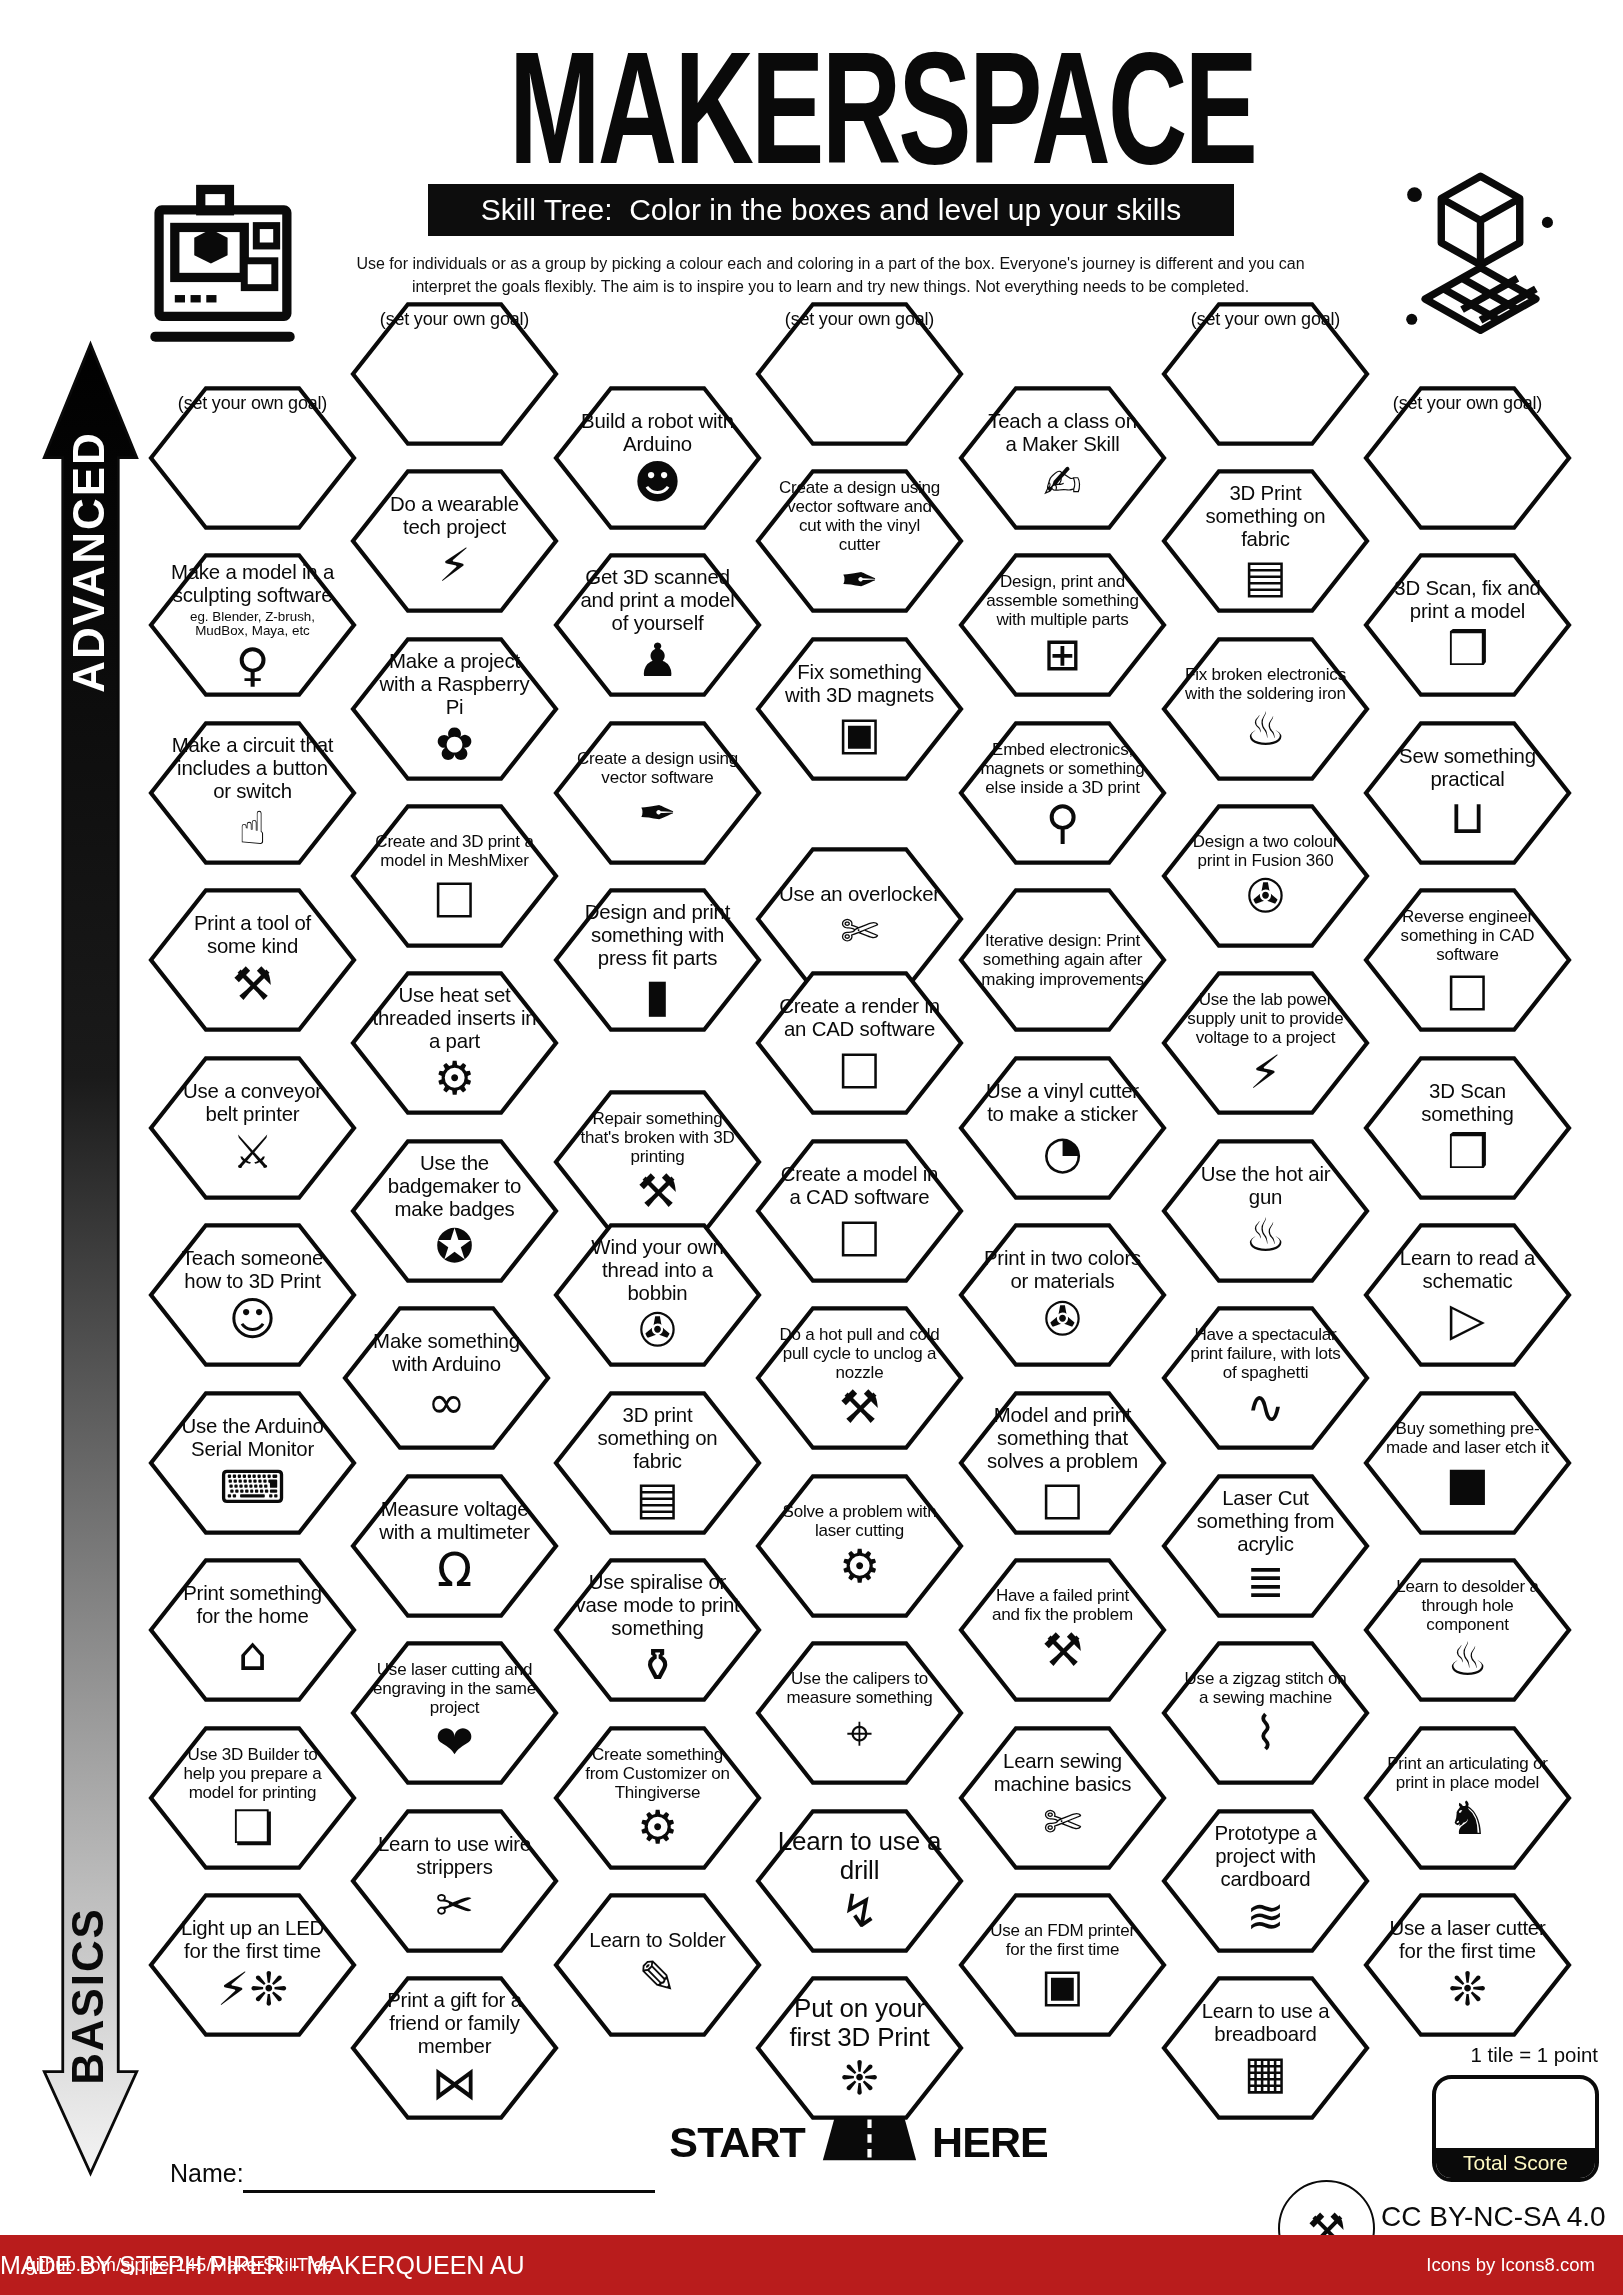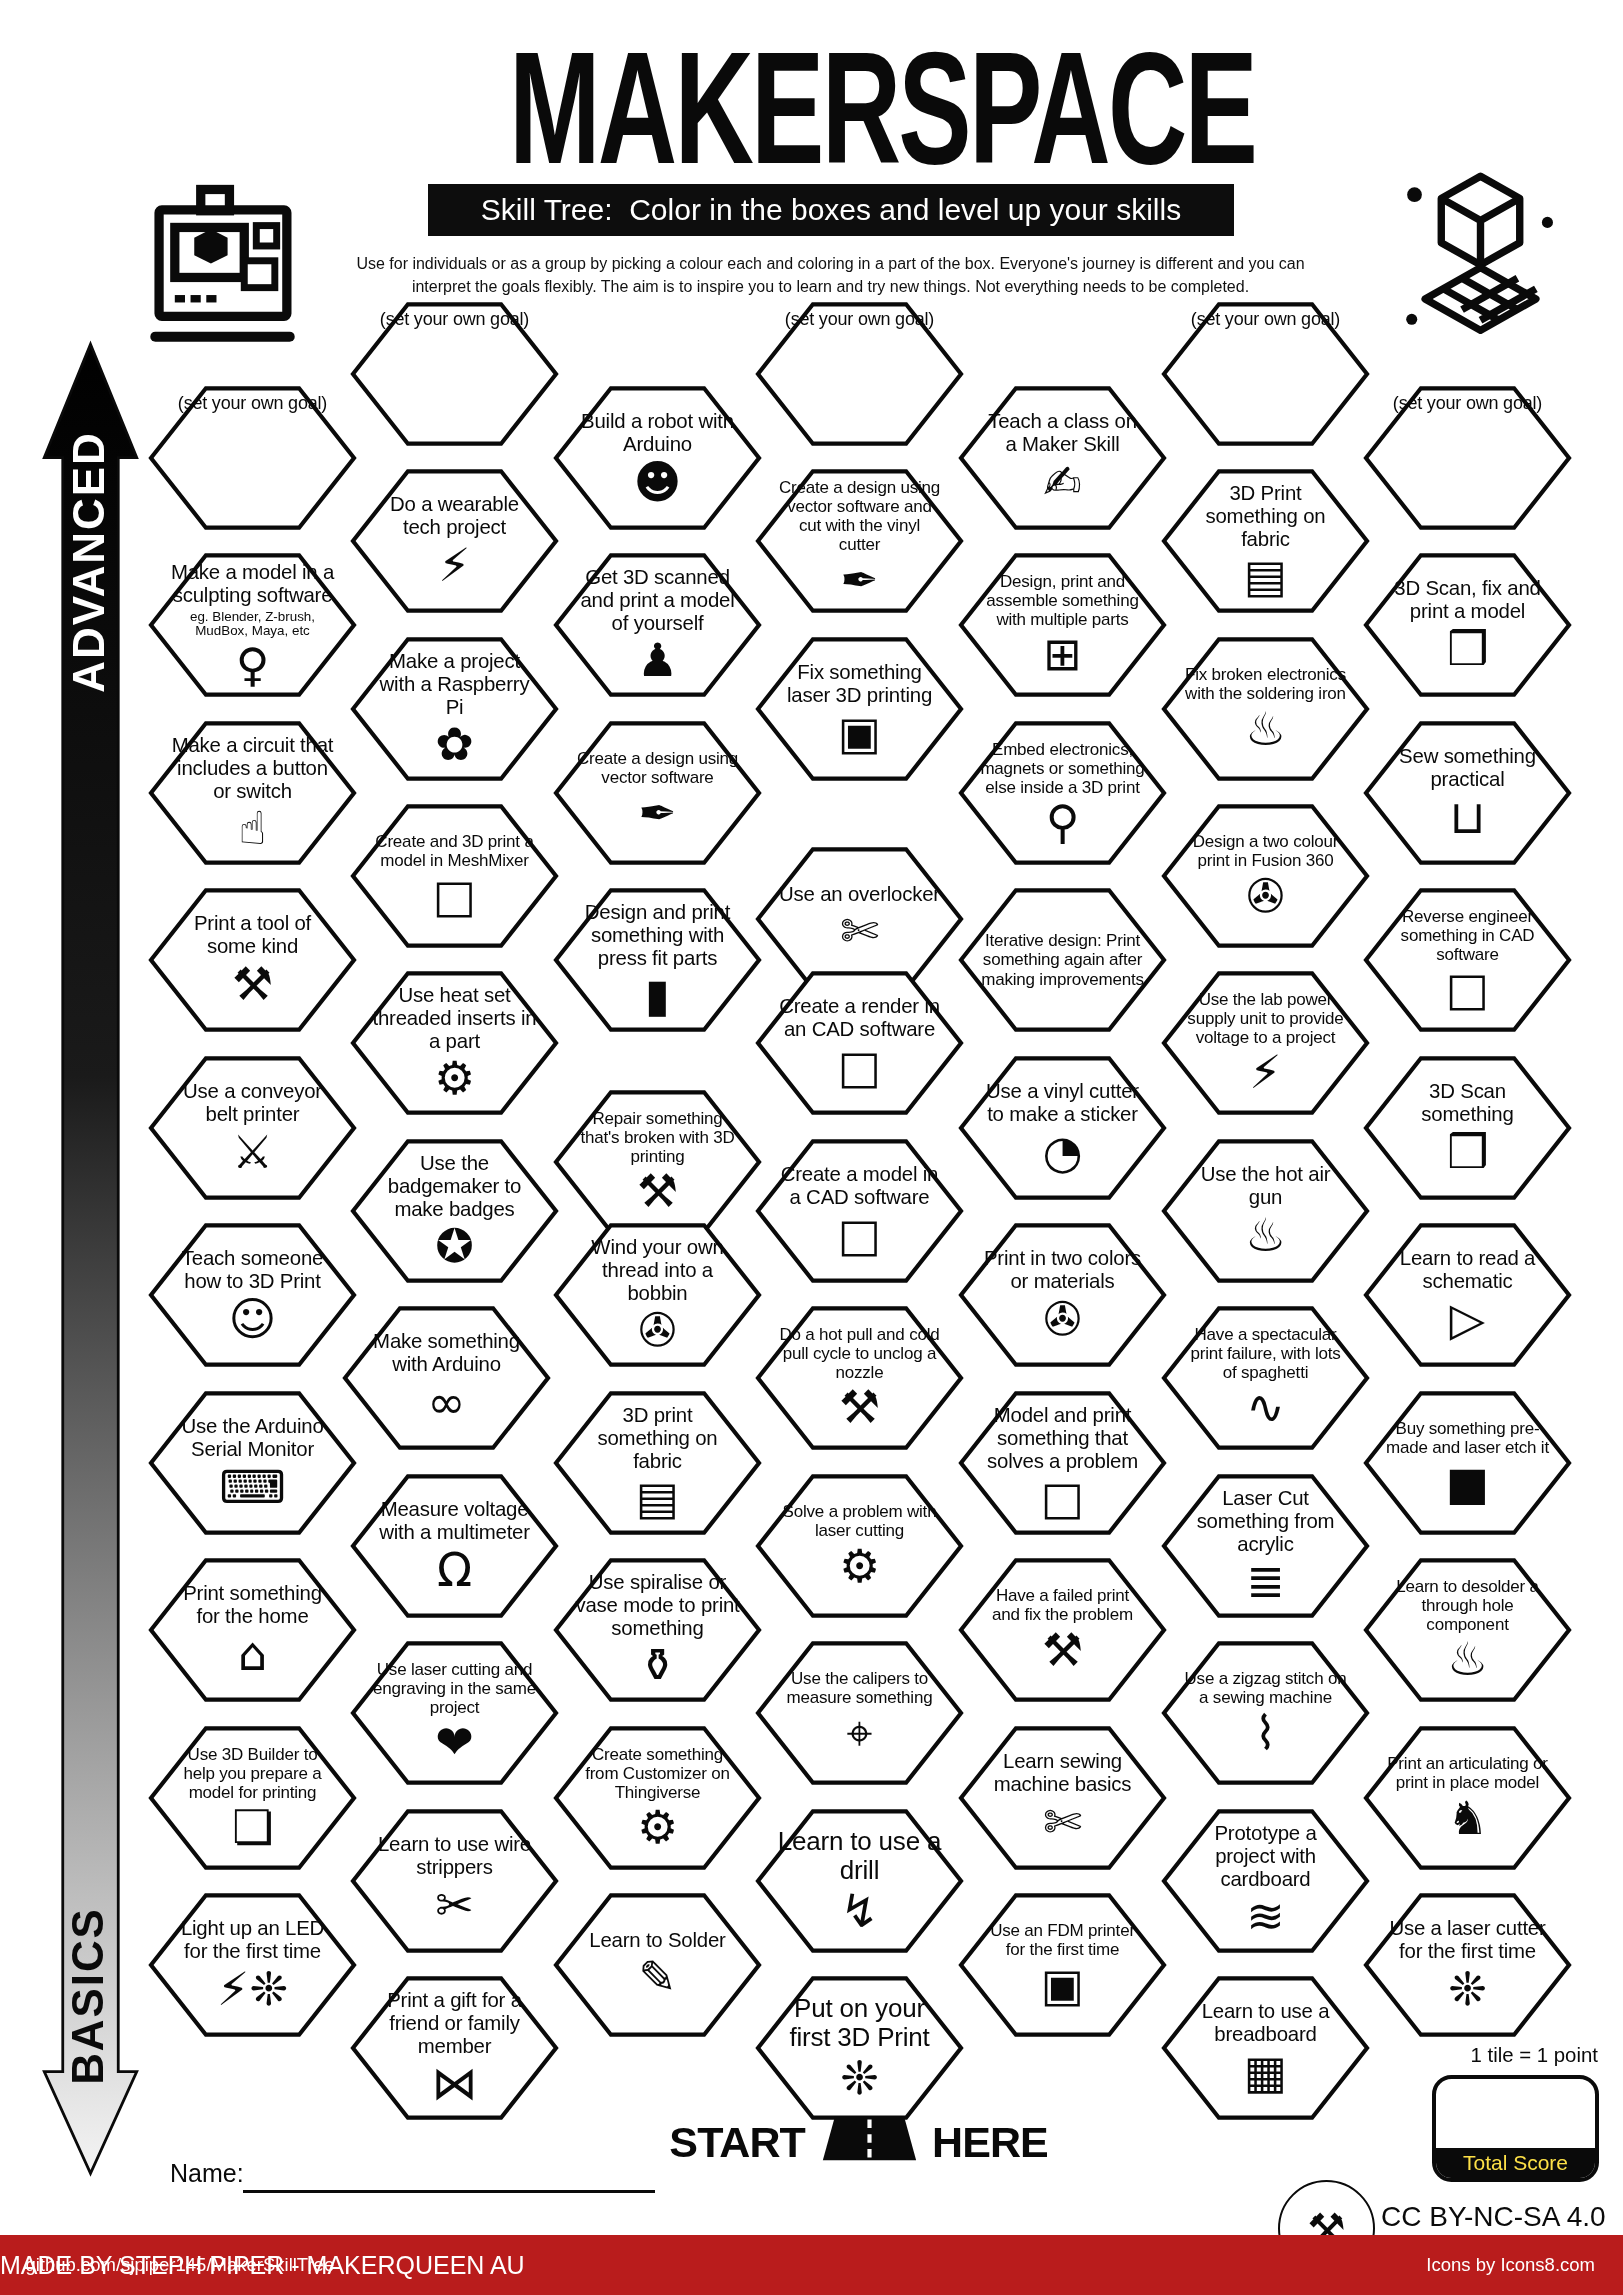--- a/index.html
+++ b/index.html
@@ -35,21 +35,21 @@
               transform:rotate(-90deg);transform-origin:center;white-space:nowrap;}
   .adv{color:#fff;}
   .bas{color:#0a0a0a;}
 
   
   .start-label{font-size:43px;font-weight:900;letter-spacing:-0.9px;}
   .name-label{font-size:25px;}
   .name-line{border-bottom:3.2px solid #0a0a0a;}
   .score-note{font-size:20.4px;}
   .score-box{border:4.2px solid #0a0a0a;border-radius:19.4px;background:#fff;overflow:hidden;}
-  .score-band{position:absolute;left:0;right:0;bottom:0;height:30.5px;background:#0a0a0a;color:#fde047;
+  .score-band{position:absolute;left:0;right:0;bottom:0;height:30.5px;background:#0a0a0a;color:#fef9c3;
               font-size:21px;line-height:30.5px;text-align:center;}
   .cc-circle{width:93px;height:93px;border-radius:50%;background:#fff;border:2.8px solid #0a0a0a;
              display:flex;align-items:center;justify-content:center;font-size:43px;
              font-family:"DejaVu Sans",sans-serif;}
   .cc-text{font-size:28px;}
   .bottom-bar{left:0;top:2235px;width:1623px;height:60px;background:#b91c1c;color:#fff;
               display:flex;align-items:center;}
   .bottom-bar .bleft{position:absolute;left:25.4px;font-size:18.5px;}
   .bottom-bar .bcenter{position:absolute;left:0;width:100%;text-align:left;font-size:25px;}
   .bottom-bar .bright{position:absolute;right:28px;font-size:18.5px;}
@@ -430,21 +430,21 @@
         <div class="label">Create a design using vector software and cut with the vinyl cutter</div>
 
         <div class="icon">✒</div>
       </div>
     </div>
       <div class="tile" style="left: 755px; top: 637px;">
       <svg class="hex" viewBox="0 0 452 312">
         <polygon points="6,156 125,5 327,5 446,156 327,307 125,307" fill="#ffffff" stroke="#0a0a0a" stroke-width="9"></polygon>
       </svg>
       <div class="content">
-        <div class="label">Fix something laser 3D printing</div>
+        <div class="label">Fix something with 3D magnets</div>
 
         <div class="icon">▣</div>
       </div>
     </div>
       <div class="tile" style="left: 755px; top: 838px; margin-top: 9px;">
       <svg class="hex" viewBox="0 0 452 312">
         <polygon points="6,156 125,5 327,5 446,156 327,307 125,307" fill="#ffffff" stroke="#0a0a0a" stroke-width="9"></polygon>
       </svg>
       <div class="content">
         <div class="label">Use an overlocker</div>

